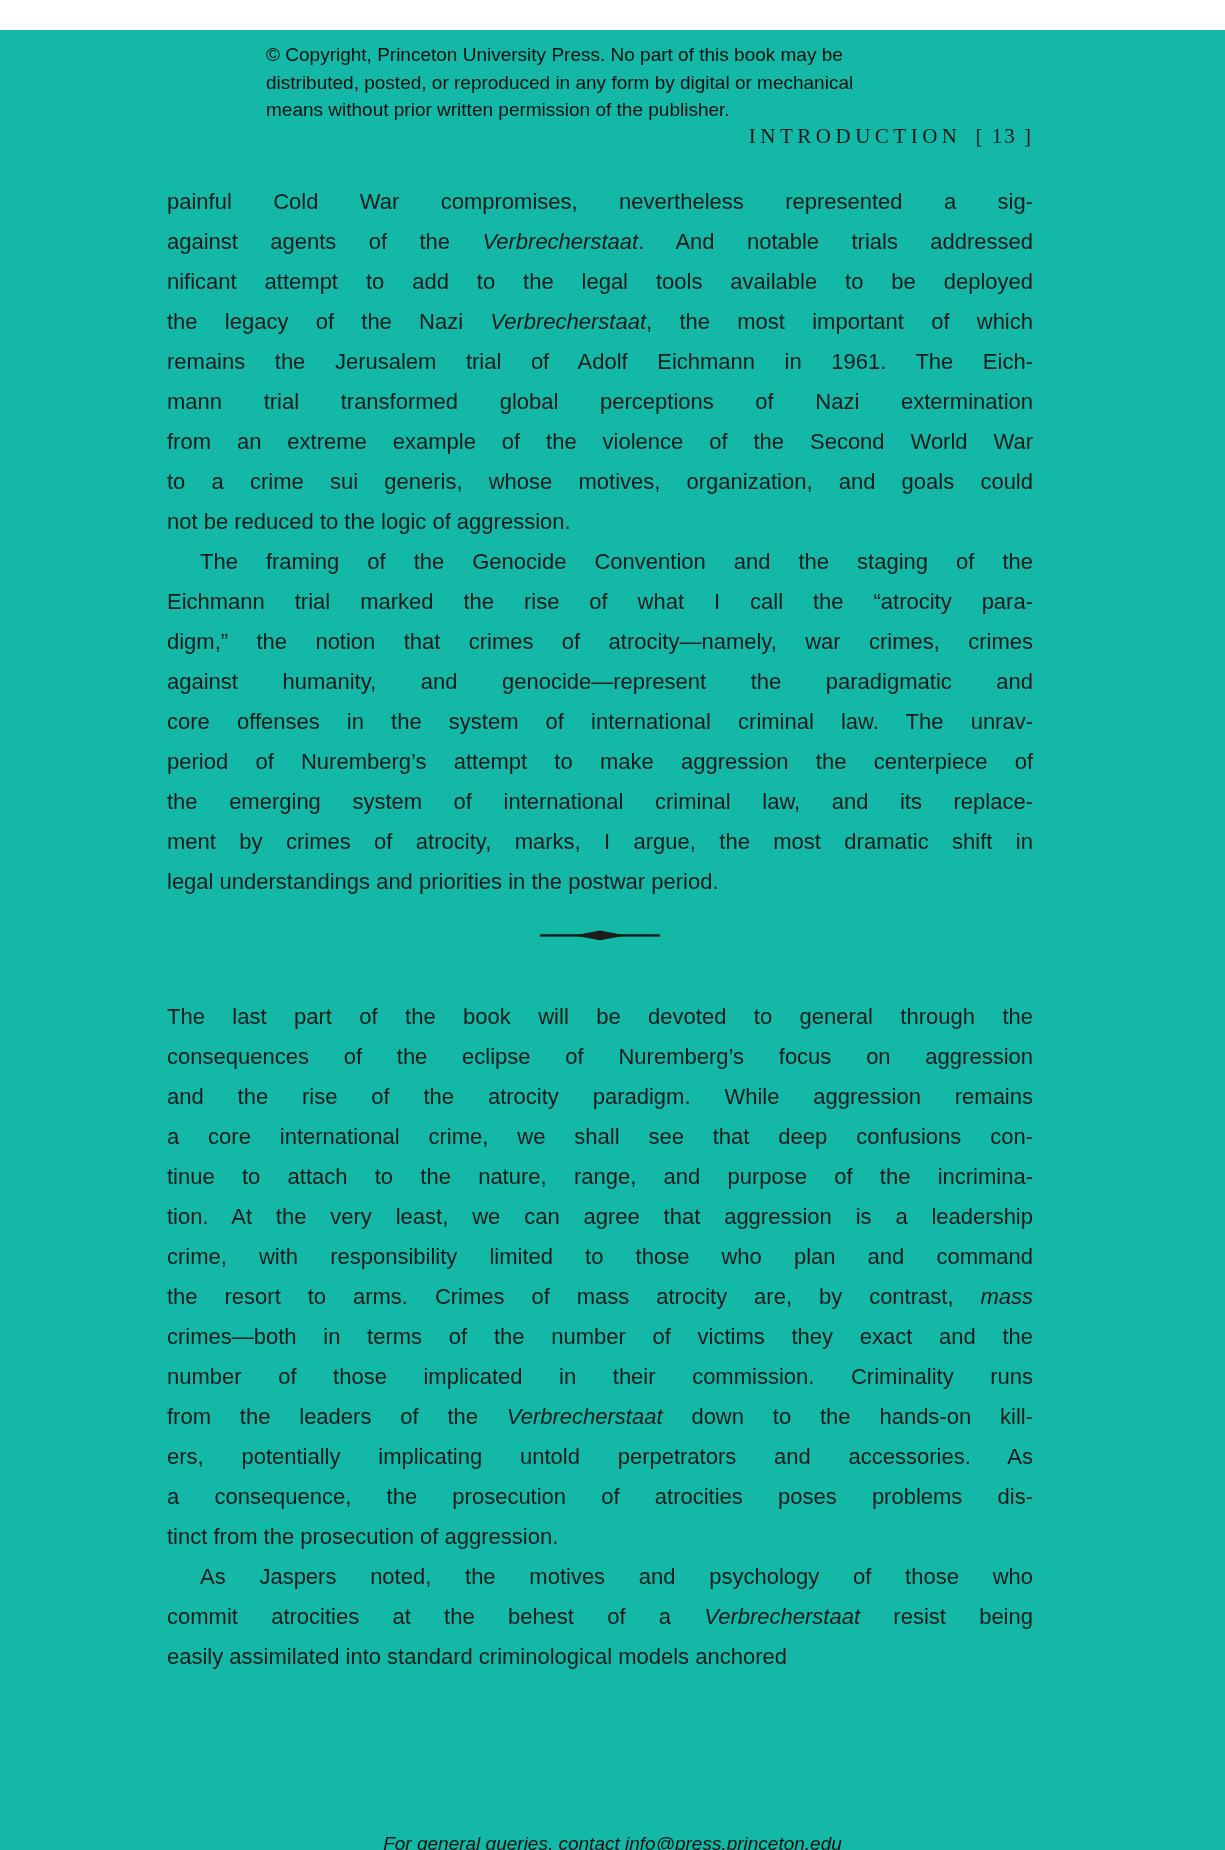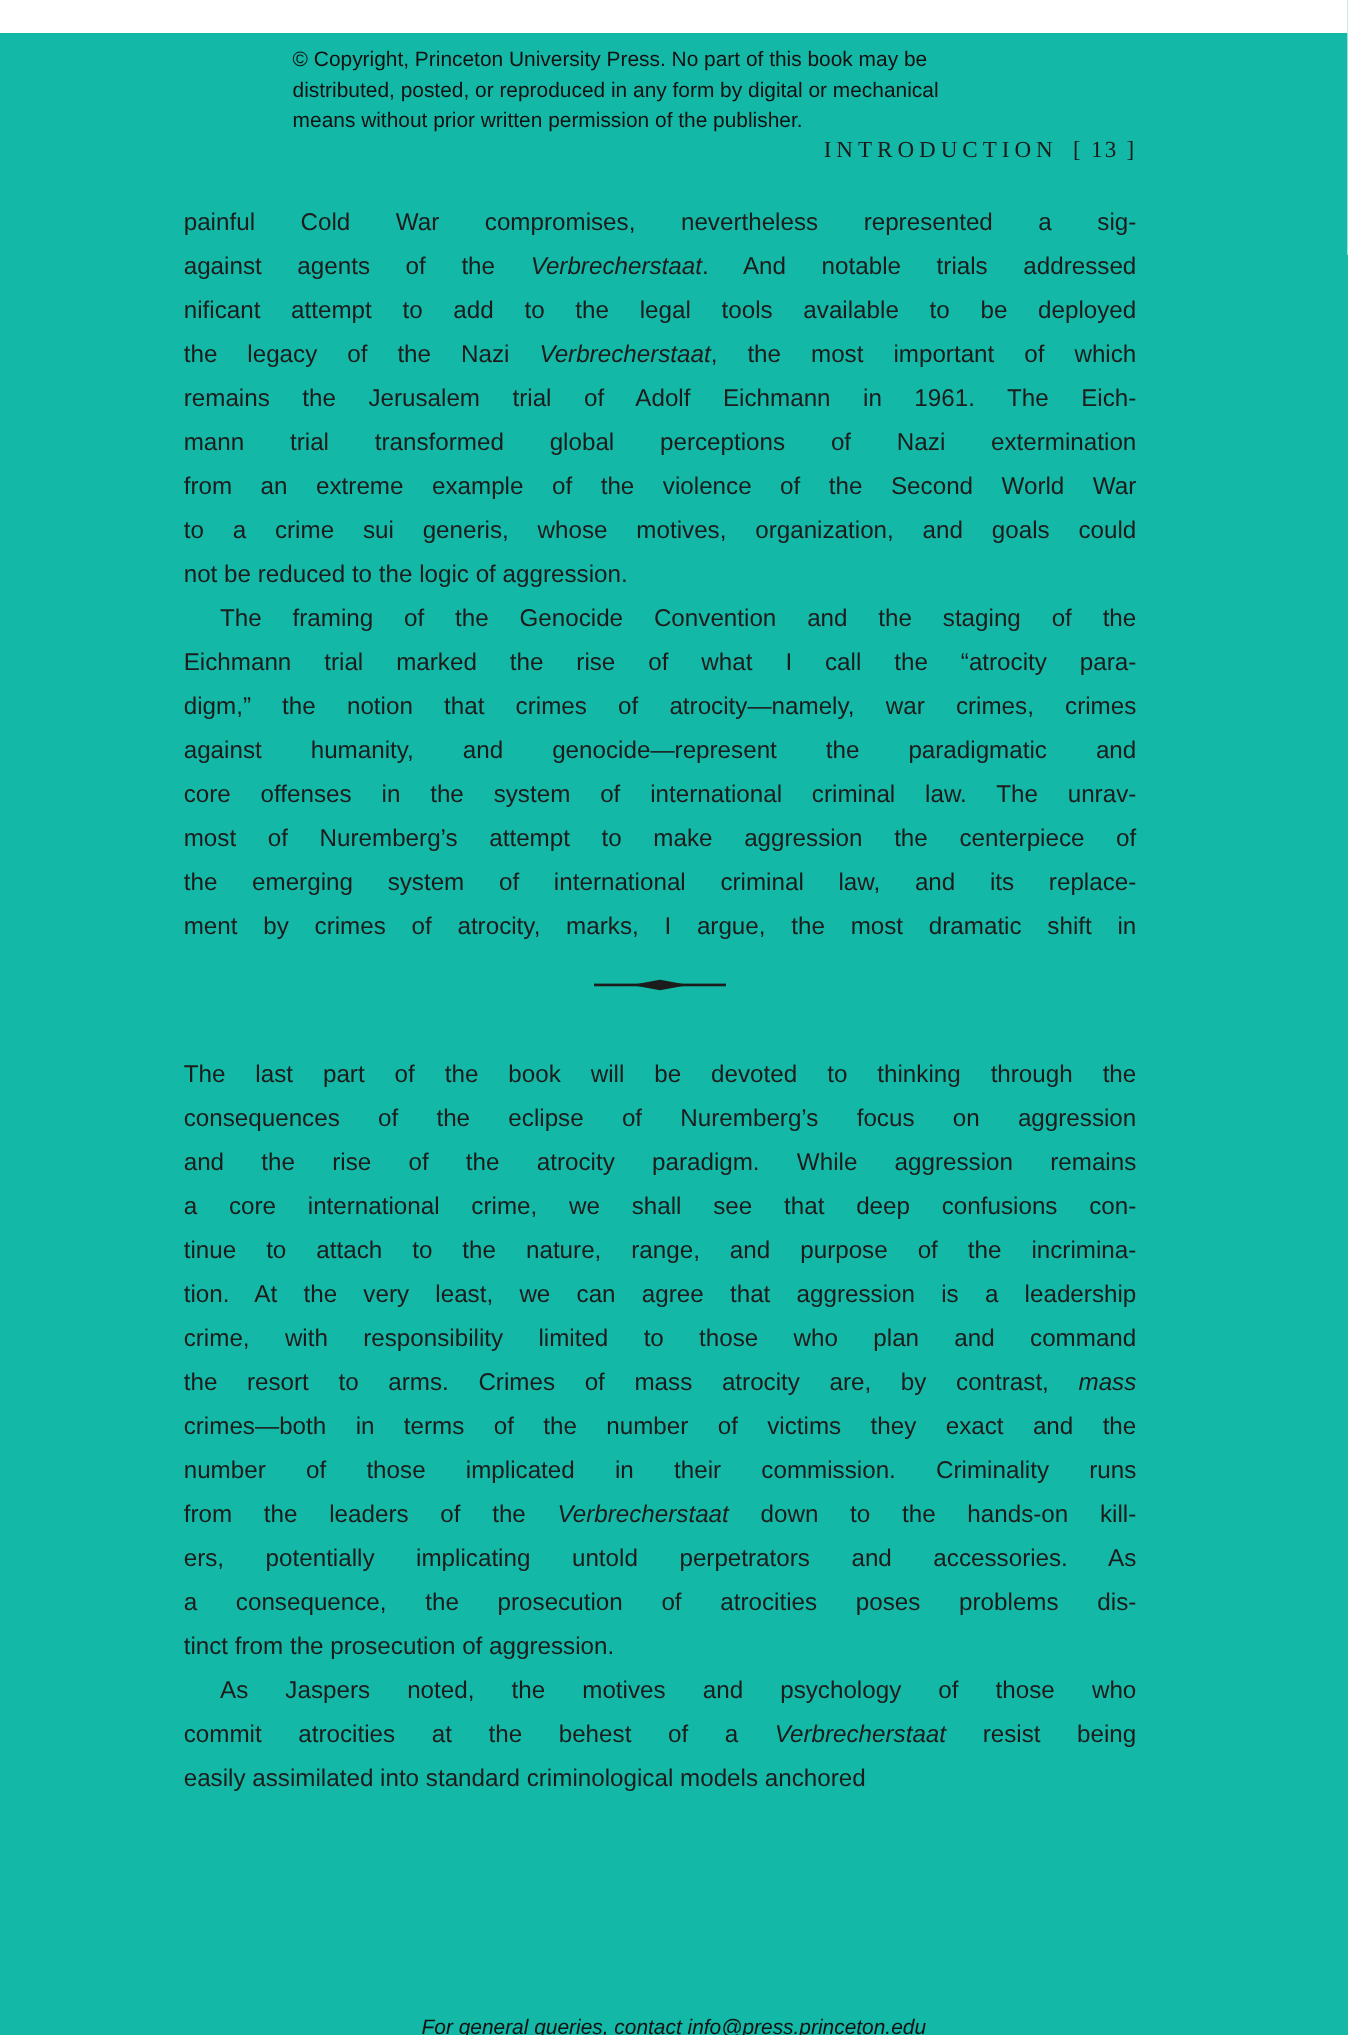--- a/index.html
+++ b/index.html
@@ -115,34 +115,35 @@
         <div class="line">to a crime sui generis, whose motives, organization, and goals could</div>
         <div class="line last">not be reduced to the logic of aggression.</div>
       </div>
 
     <div class="para">
         <div class="line indent">The framing of the Genocide Convention and the staging of the</div>
         <div class="line">Eichmann trial marked the rise of what I call the “atrocity para-</div>
         <div class="line">digm,” the notion that crimes of atrocity—namely, war crimes, crimes</div>
         <div class="line">against humanity, and genocide—represent the paradigmatic and</div>
         <div class="line">core offenses in the system of international criminal law. The unrav-</div>
-        <div class="line">most of Nuremberg’s attempt to make aggression the centerpiece of</div>
+        <div class="line">period of Nuremberg’s attempt to make aggression the centerpiece of</div>
         <div class="line">the emerging system of international criminal law, and its replace-</div>
         <div class="line">ment by crimes of atrocity, marks, I argue, the most dramatic shift in</div>
+        <div class="line last">legal understandings and priorities in the postwar period.</div>
       </div>
 
     <div class="divider-zone">
       <svg width="120" height="13" viewBox="0 0 120 13" aria-hidden="true">
         <rect x="0" y="5.2" width="120" height="2.4" fill="#1c1c1c"></rect>
         <polygon points="34,6.4 60,1.6 86,6.4 60,11.2" fill="#1c1c1c"></polygon>
       </svg>
     </div>
 
     <div class="para">
-        <div class="line">The last part of the book will be devoted to thinking through the</div>
+        <div class="line">The last part of the book will be devoted to general through the</div>
         <div class="line">consequences of the eclipse of Nuremberg’s focus on aggression</div>
         <div class="line">and the rise of the atrocity paradigm. While aggression remains</div>
         <div class="line">a core international crime, we shall see that deep confusions con-</div>
         <div class="line">tinue to attach to the nature, range, and purpose of the incrimina-</div>
         <div class="line">tion. At the very least, we can agree that aggression is a leadership</div>
         <div class="line">crime, with responsibility limited to those who plan and command</div>
         <div class="line">the resort to arms. Crimes of mass atrocity are, by contrast, <em>mass</em></div>
         <div class="line">crimes—both in terms of the number of victims they exact and the</div>
         <div class="line">number of those implicated in their commission. Criminality runs</div>
         <div class="line">from the leaders of the <em>Verbrecherstaat</em> down to the hands-on kill-</div>

